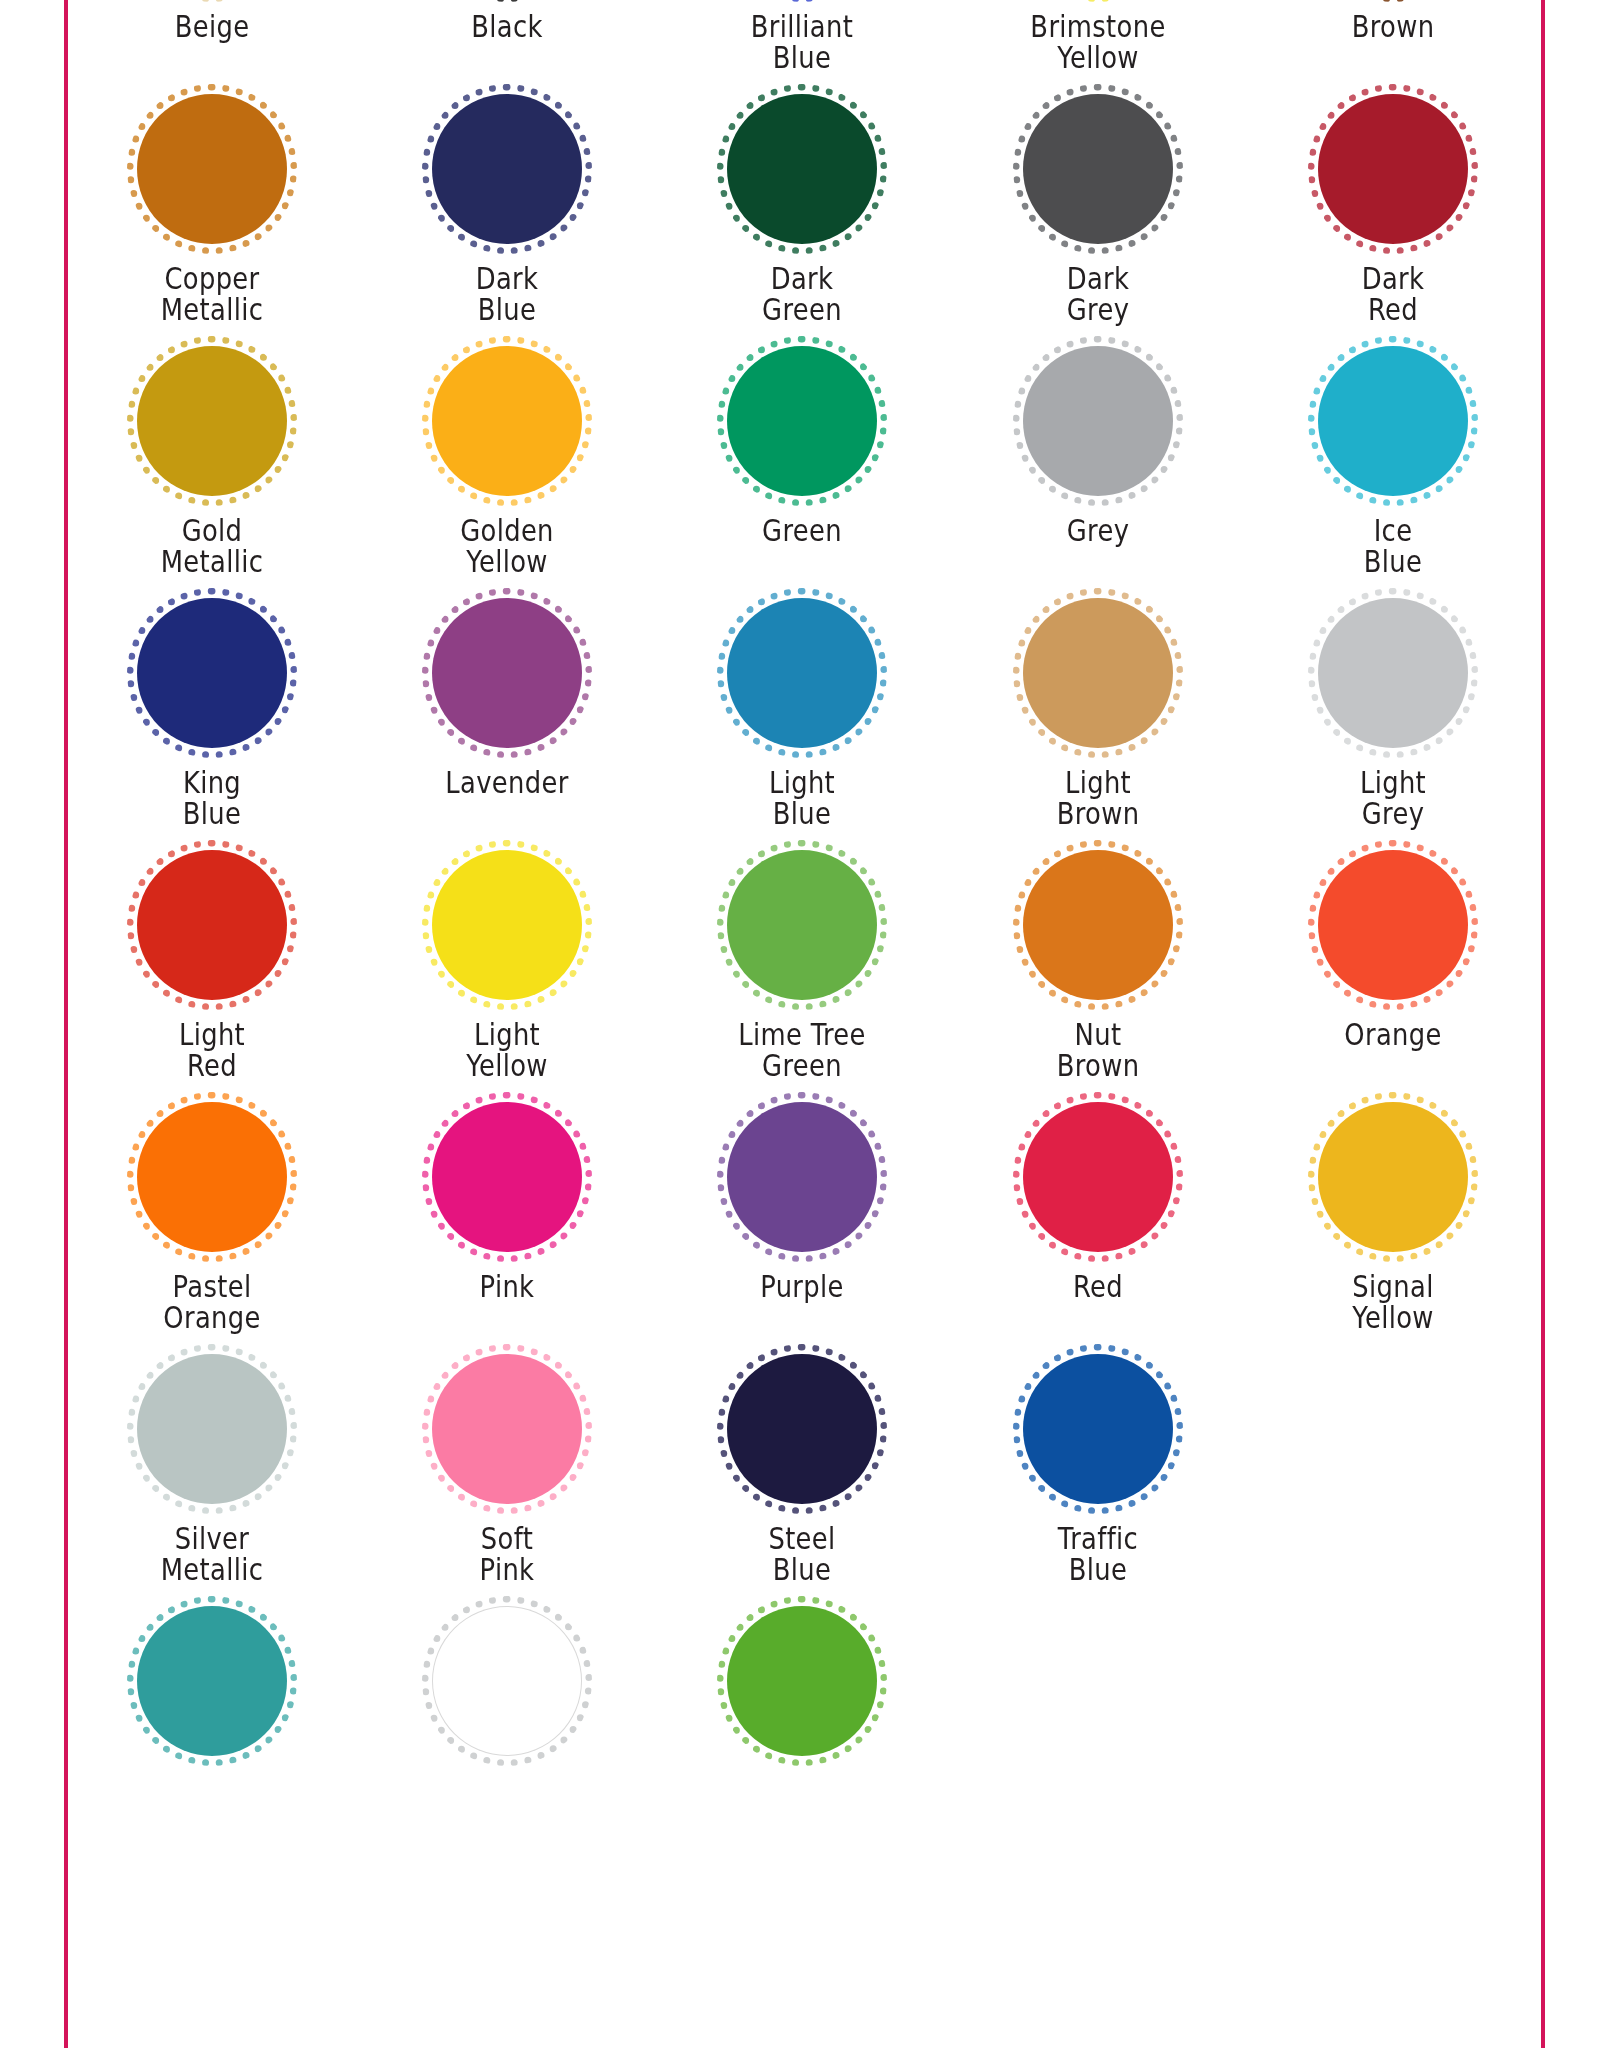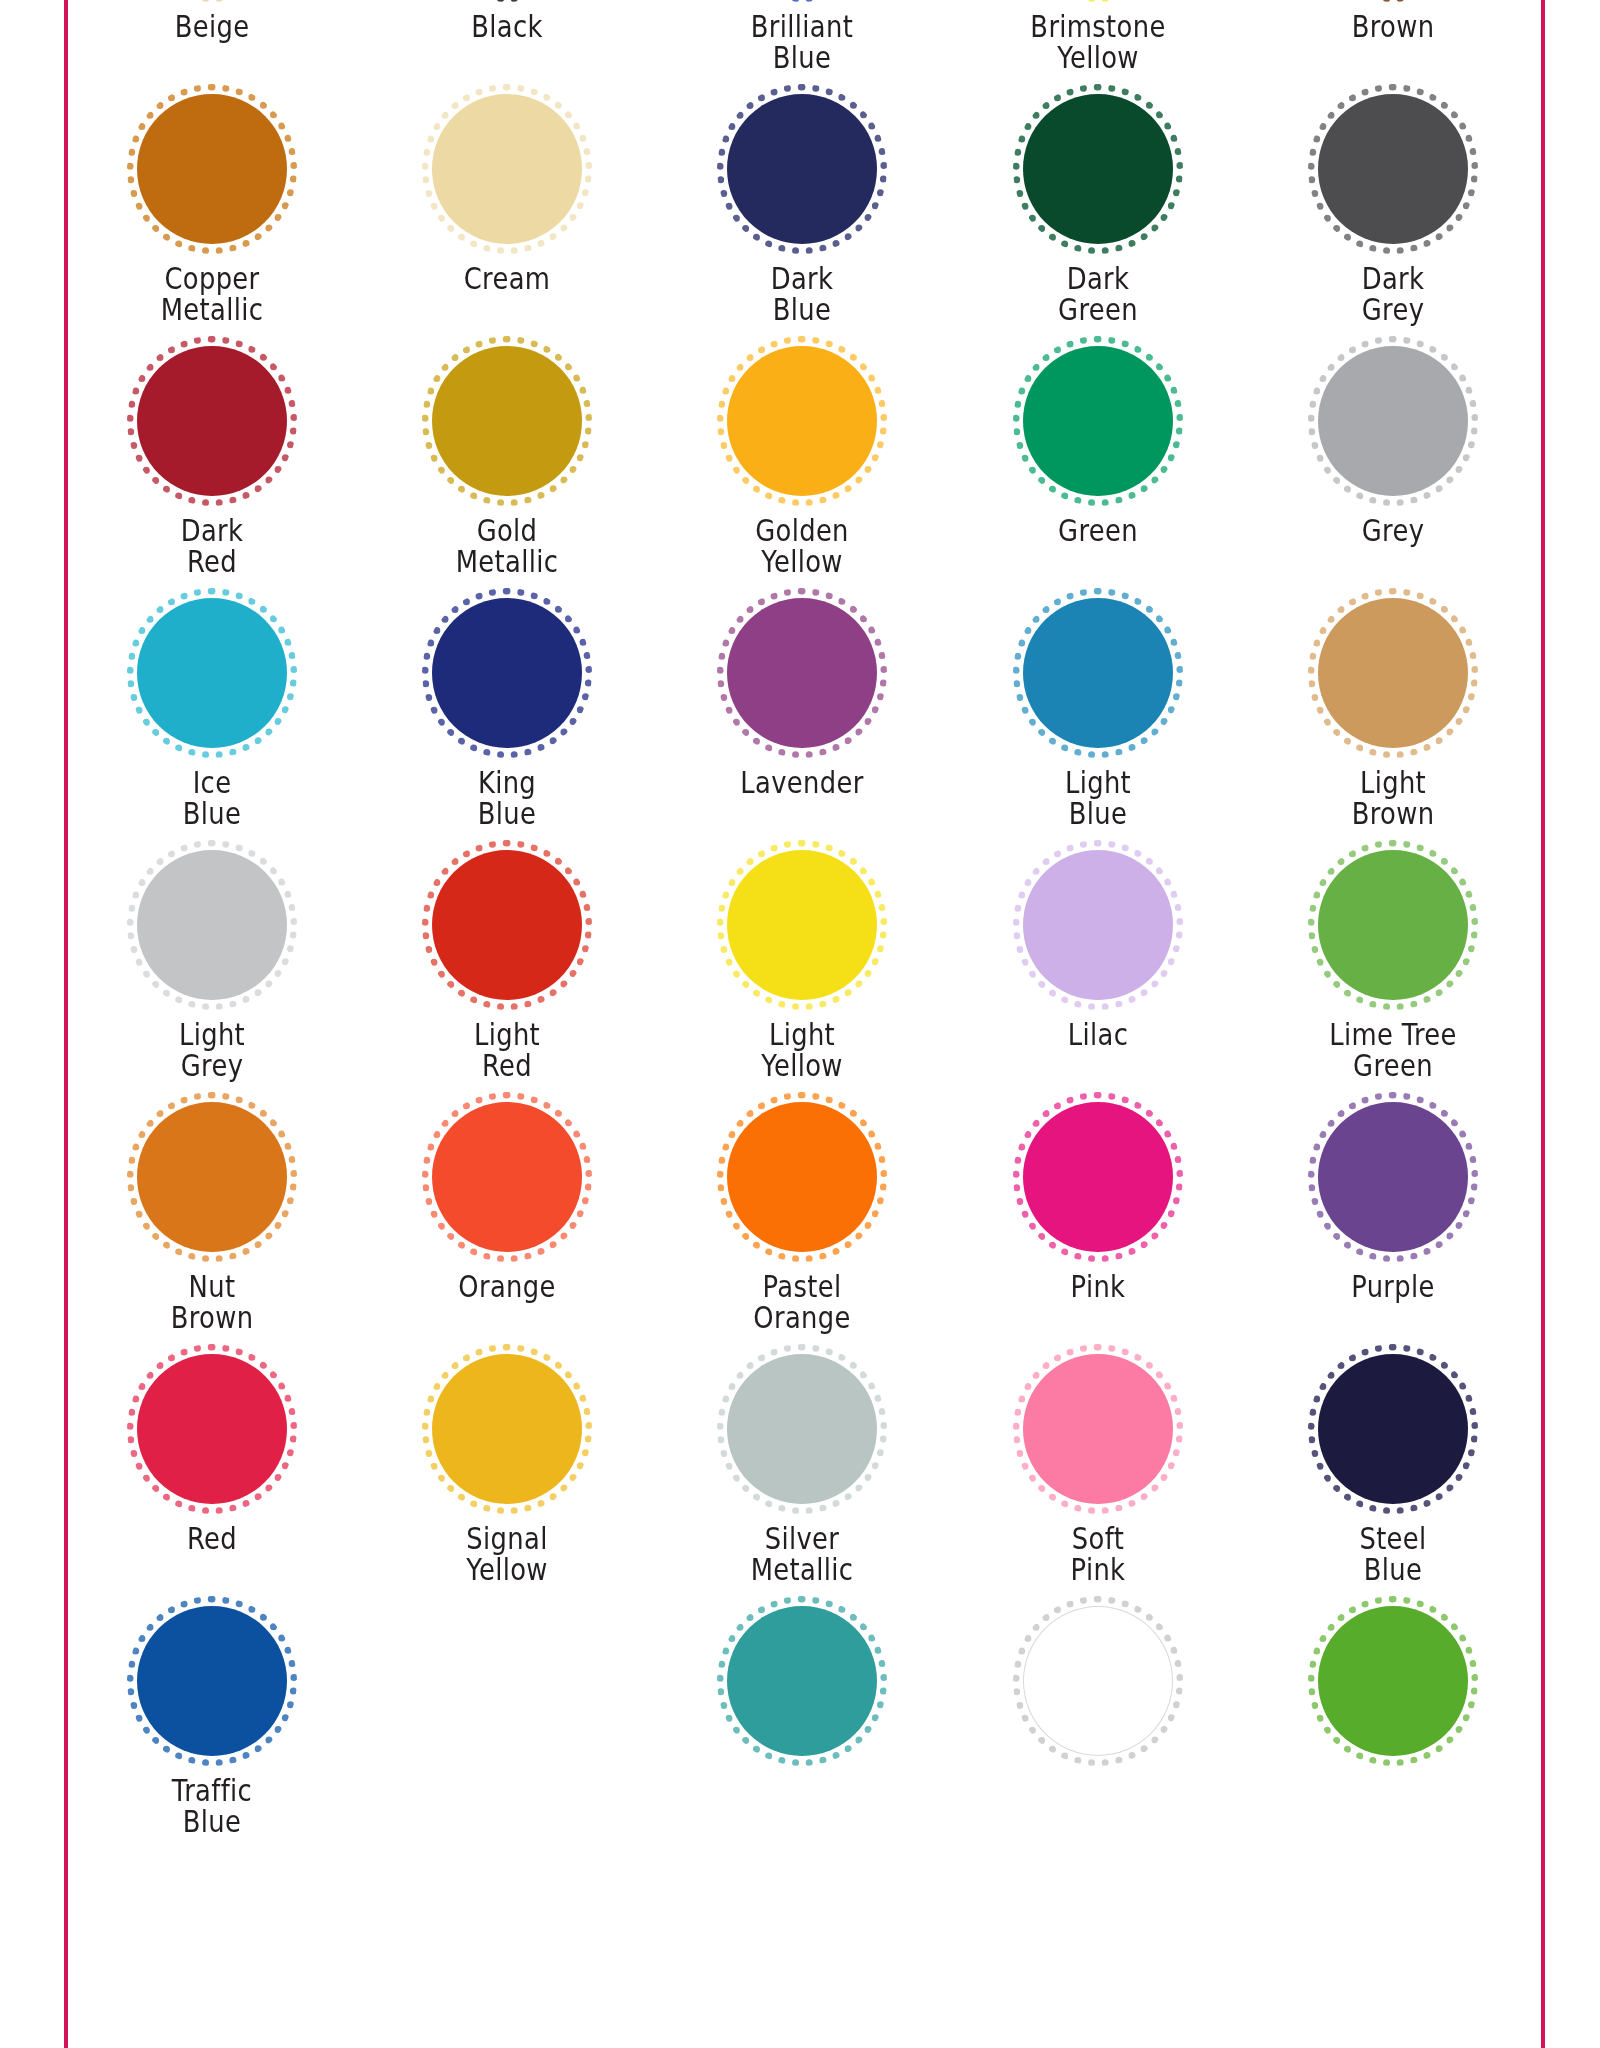--- a/index.html
+++ b/index.html
@@ -126,26 +126,20 @@
         <div class="swatch-label" style="color: rgb(35, 31, 32);">Brown</div>
       </div>
       <div class="swatch">
         <div class="dot-ring" style="border-color: rgb(215, 154, 78);">
           <div class="disc" style="background: rgb(191, 108, 16);"></div>
         </div>
         <div class="swatch-label" style="color: rgb(35, 31, 32);">Copper
 Metallic</div>
       </div>
       <div class="swatch">
-        <div class="dot-ring" style="border-color: rgb(242, 230, 196);">
-          <div class="disc" style="background: rgb(236, 217, 164);"></div>
-        </div>
-        <div class="swatch-label" style="color: rgb(35, 31, 32);">Cream</div>
-      </div>
-      <div class="swatch">
         <div class="dot-ring" style="border-color: rgb(90, 95, 144);">
           <div class="disc" style="background: rgb(37, 42, 94);"></div>
         </div>
         <div class="swatch-label" style="color: rgb(35, 31, 32);">Dark
 Blue</div>
       </div>
       <div class="swatch">
         <div class="dot-ring" style="border-color: rgb(63, 125, 96);">
           <div class="disc" style="background: rgb(10, 74, 44);"></div>
         </div>
@@ -239,26 +233,20 @@
         </div>
         <div class="swatch-label" style="color: rgb(35, 31, 32);">Light
 Red</div>
       </div>
       <div class="swatch">
         <div class="dot-ring" style="border-color: rgb(248, 234, 99);">
           <div class="disc" style="background: rgb(245, 224, 24);"></div>
         </div>
         <div class="swatch-label" style="color: rgb(35, 31, 32);">Light
 Yellow</div>
-      </div>
-      <div class="swatch">
-        <div class="dot-ring" style="border-color: rgb(224, 204, 241);">
-          <div class="disc" style="background: rgb(205, 176, 232);"></div>
-        </div>
-        <div class="swatch-label" style="color: rgb(35, 31, 32);">Lilac</div>
       </div>
       <div class="swatch">
         <div class="dot-ring" style="border-color: rgb(150, 203, 127);">
           <div class="disc" style="background: rgb(102, 176, 69);"></div>
         </div>
         <div class="swatch-label" style="color: rgb(35, 31, 32);">Lime Tree
 Green</div>
       </div>
       <div class="swatch">
         <div class="dot-ring" style="border-color: rgb(232, 166, 98);">

